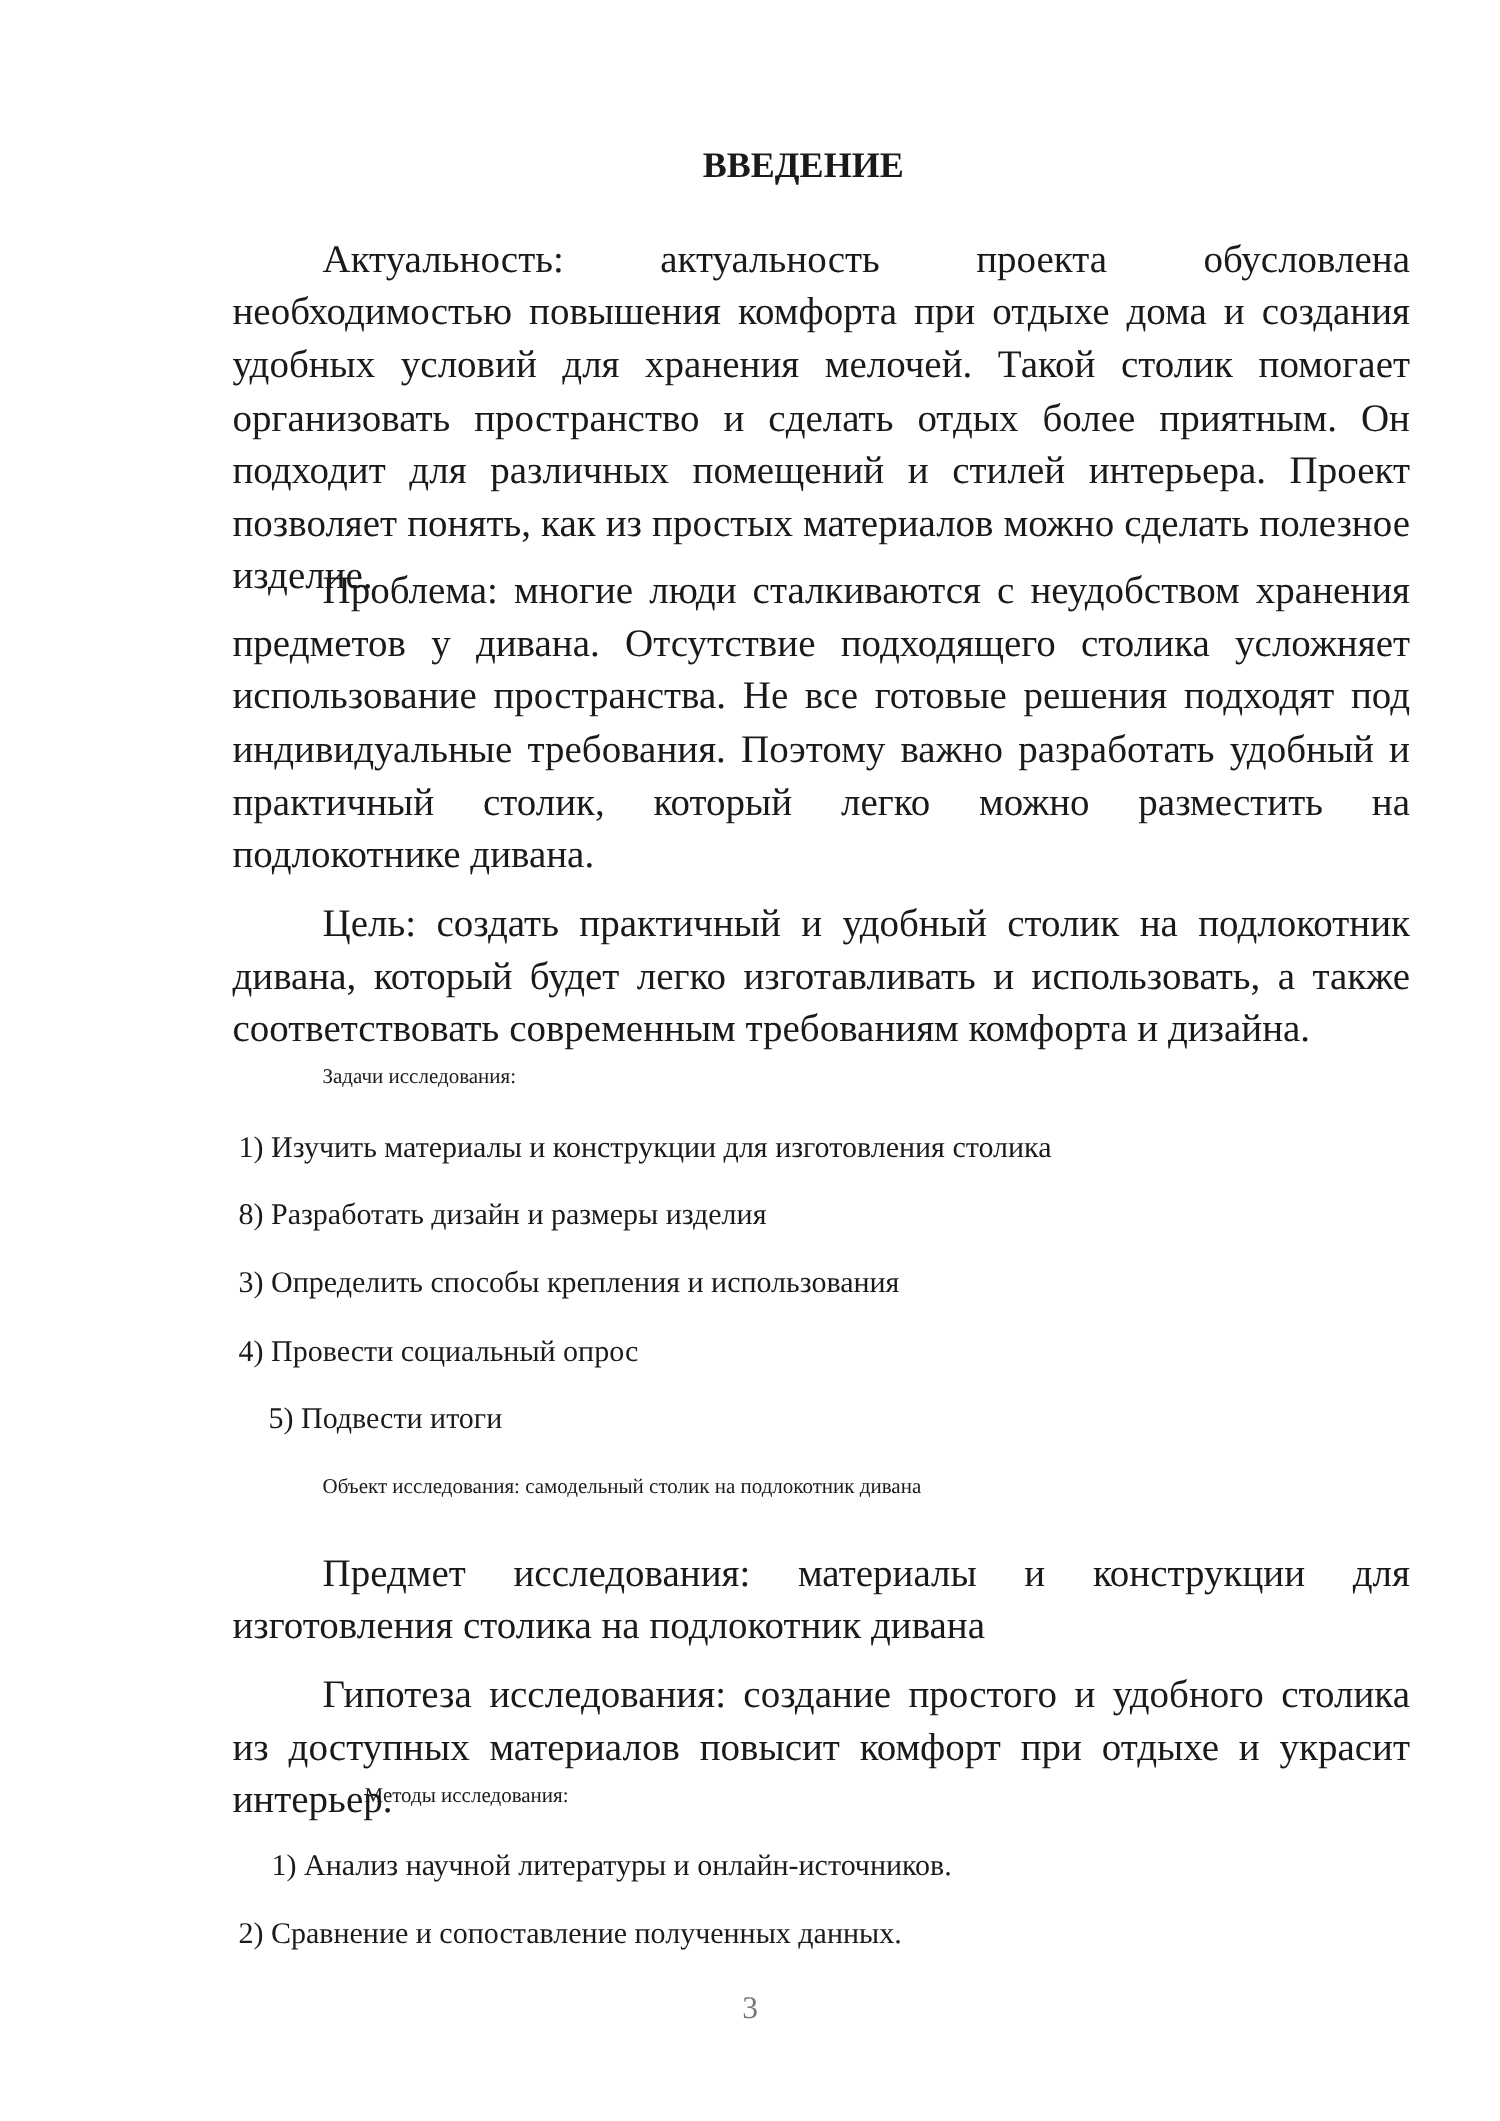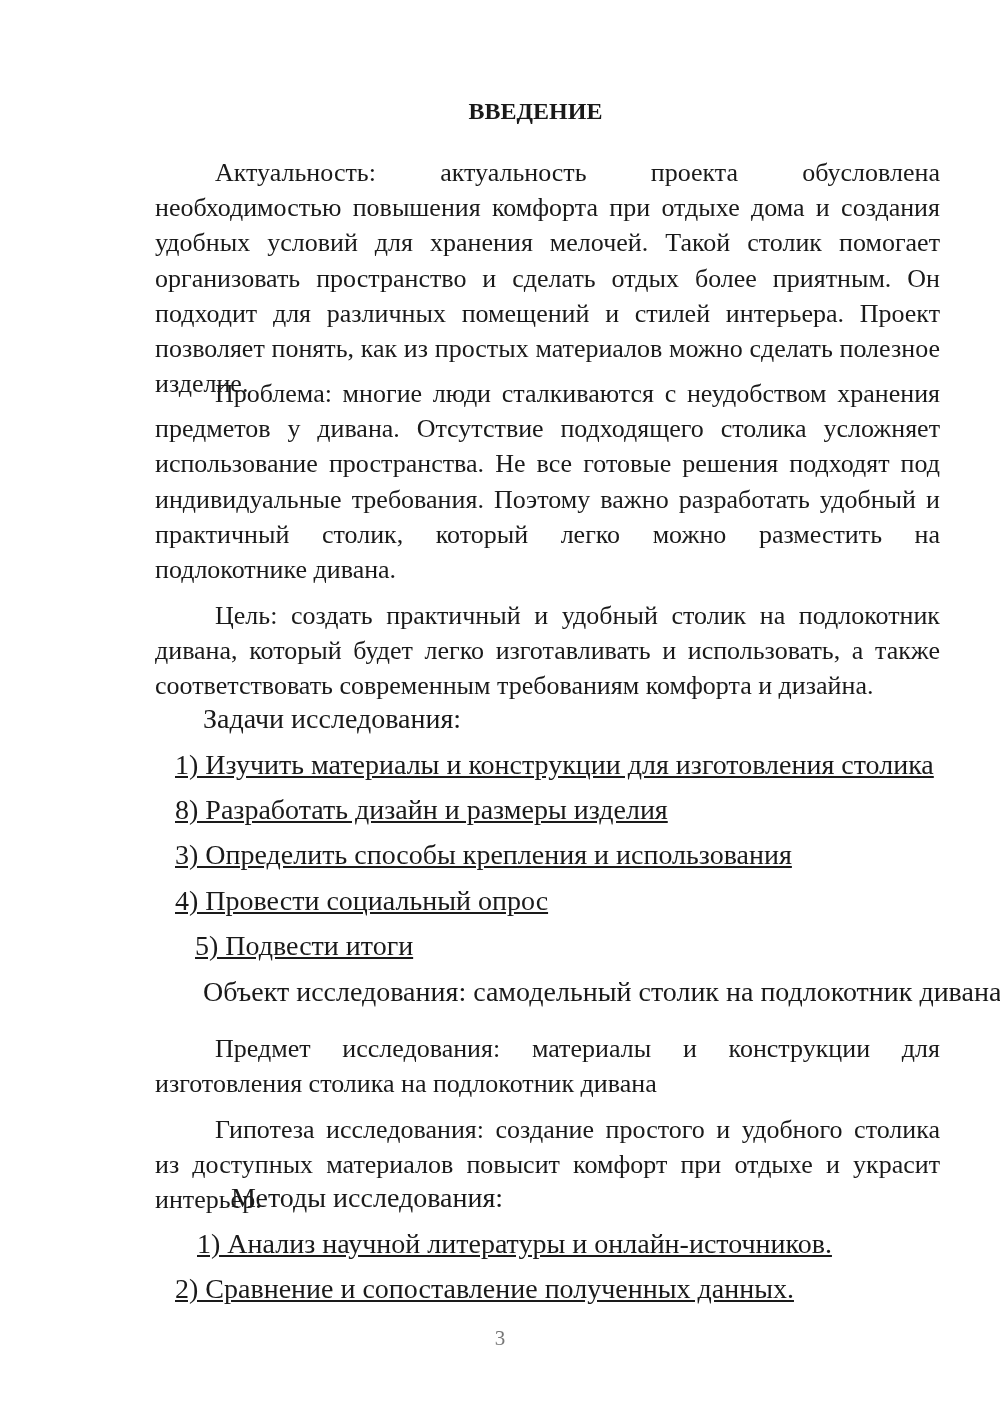--- a/index.html
+++ b/index.html
@@ -38,31 +38,30 @@
       width: 785px;
       font-size: 26px;
       line-height: 35.2px;
       text-align: justify;
       text-indent: 60px;
       margin: 12px;
     }
     .para.last-left { text-align-last: left; }
     .list-item {
       position: absolute;
-      left: 32px;
-      font-size: 28px;
+      left: 16px;
+      font-size: 20px;
       line-height: 30px;
       white-space: nowrap;
       margin: 0;
-      text-decoration: underline;
     }
     .plain {
       position: absolute;
-      left: 60px;
-      font-size: 28px;
+      left: 72px;
+      font-size: 14px;
       line-height: 30px;
       white-space: nowrap;
       margin: 0;
     }
     .page-number {
       position: absolute;
       top: 1326px;
       left: 0;
       width: 1000px;
       text-align: center;

